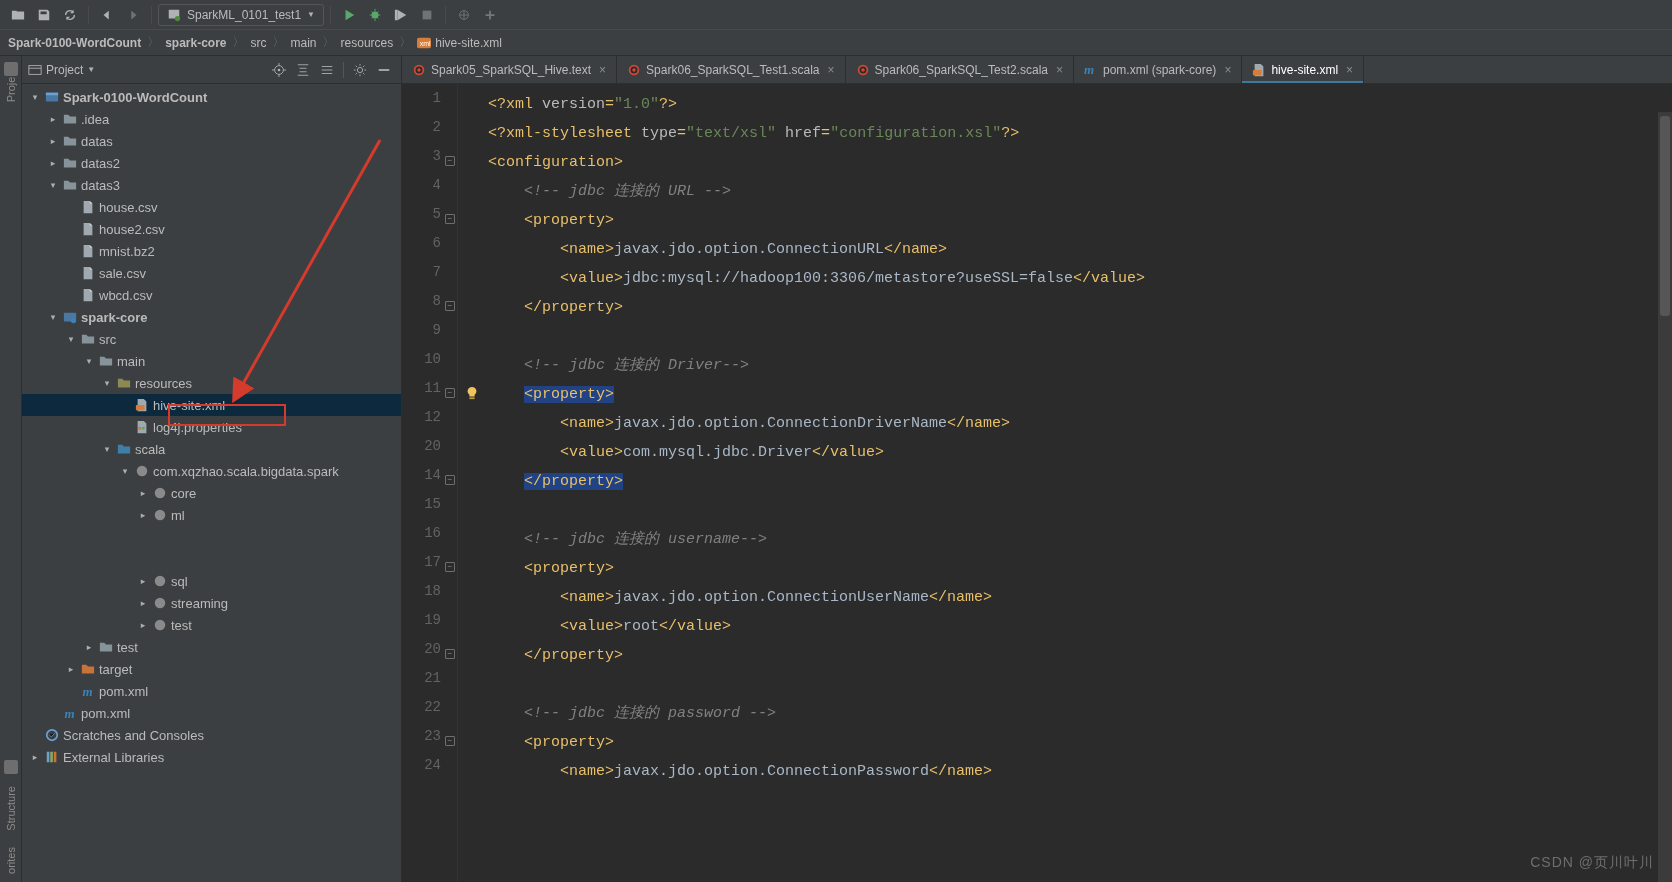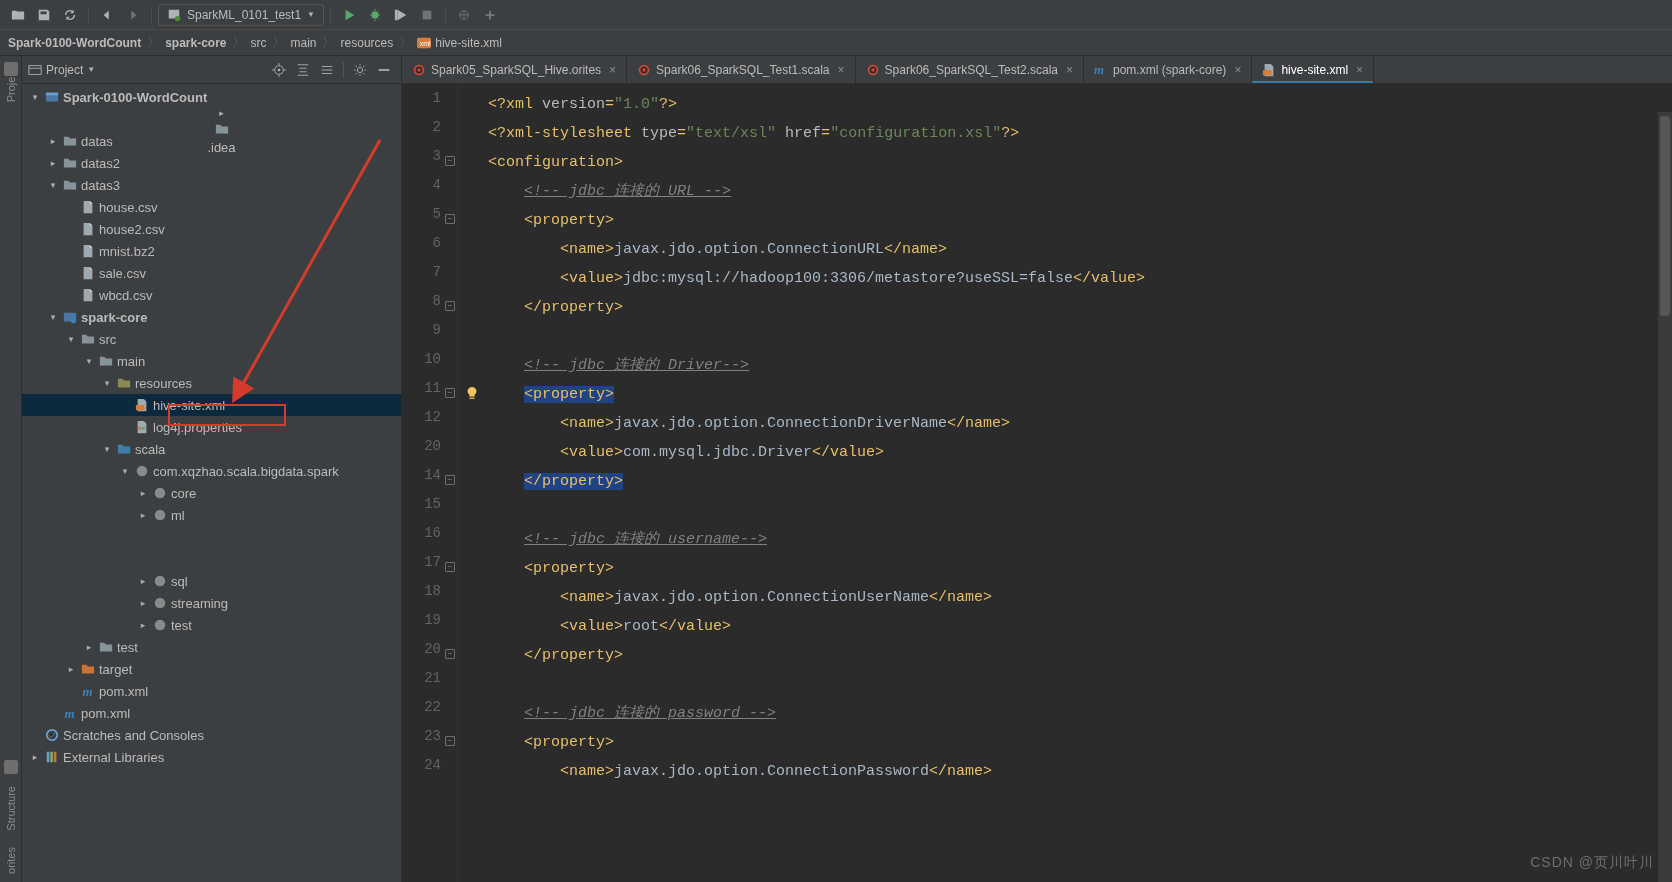--- a/index.html
+++ b/index.html
@@ -77,21 +77,21 @@
   .code{flex:1;display:flex;min-height:0;position:relative;}
   .gutter{width:56px;background:var(--bg);border-right:1px solid #313335;padding-top:6px;}
   .gutter .ln{height:29px;line-height:29px;text-align:right;padding-right:16px;color:#606366;font:14px "Consolas","Courier New",monospace;position:relative;}
   .gutter .fold{position:absolute;right:2px;top:8px;width:10px;height:10px;border:1px solid #6e6e6e;border-radius:1px;font-size:8px;line-height:8px;text-align:center;color:#8a8a8a;}
   .gutter .bulb{position:absolute;right:-22px;top:6px;}
   .codearea{flex:1;overflow:auto;padding:6px 0 0 30px;font:15px/29px "Consolas","Courier New",monospace;min-width:0;white-space:pre;}
   .codearea .l{height:29px;}
   .t-tag{color:var(--tag);}
   .t-attr{color:#bababa;}
   .t-str{color:var(--str);}
-  .t-c{color:var(--comment);font-style:italic;text-decoration:underline;}
+  .t-c{color:var(--comment);font-style:italic;}
   .t-pi{color:var(--tag);}
   .t-txt{color:#a9b7c6;}
   .hl{background:#214283;}
   
   .arrow-svg{position:absolute;pointer-events:none;z-index:50;}
   .watermark{position:absolute;right:18px;bottom:10px;color:#6e6e6e;font-size:14px;letter-spacing:1px;}
   
   .i-folder{fill:var(--folder);}
   .i-file{fill:#a1a9b0;}
   .i-m{color:#3b82b6;font-weight:bold;font-style:italic;font-family:"Times New Roman",serif;}
@@ -258,21 +258,21 @@
           <div class="node" style="padding-left: 8px;">
             <span class="arrow down"></span>
             <span class="fic">
               <svg width="14" height="14" viewBox="0 0 16 16">
                 <rect x="1" y="3" width="14" height="10" rx="1" fill="#4a78a4"></rect>
                 <rect x="1" y="3" width="14" height="3" fill="#6aa0d4"></rect>
               </svg>
             </span>
             <span class="lab"><b>Spark-0100-WordCount</b></span>
           </div>
-          <div class="node" style="padding-left: 26px; flex-direction: column;">
+          <div class="node" style="padding-left: 26px;">
             <span class="arrow right"></span>
             <span class="fic">
               <svg width="14" height="14" viewBox="0 0 16 16">
                 <path class="i-folder" d="M1 3h5l2 2h7v8H1z"></path>
               </svg>
             </span>
             <span class="lab">.idea</span>
           </div>
           <div class="node" style="padding-left: 26px;">
             <span class="arrow right"></span>
@@ -529,21 +529,21 @@
     </div>
 
     <div class="editor">
       <div class="tabs" id="tabs">
           <div class="tab">
             <span class="tic"><svg width="14" height="14" viewBox="0 0 16 16">
                 <circle cx="8" cy="8" r="6" fill="#d14836"></circle>
                 <circle cx="8" cy="8" r="4" fill="#2b2b2b"></circle>
                 <circle cx="8" cy="8" r="2" fill="#d14836"></circle>
               </svg></span>
-            <span>Spark05_SparkSQL_Hive.orites</span>
+            <span>Spark05_SparkSQL_Hive.text</span>
             <span class="clx">×</span>
           </div>
           <div class="tab">
             <span class="tic"><svg width="14" height="14" viewBox="0 0 16 16">
                 <circle cx="8" cy="8" r="6" fill="#d14836"></circle>
                 <circle cx="8" cy="8" r="4" fill="#2b2b2b"></circle>
                 <circle cx="8" cy="8" r="2" fill="#d14836"></circle>
               </svg></span>
             <span>Spark06_SparkSQL_Test1.scala</span>
             <span class="clx">×</span>

